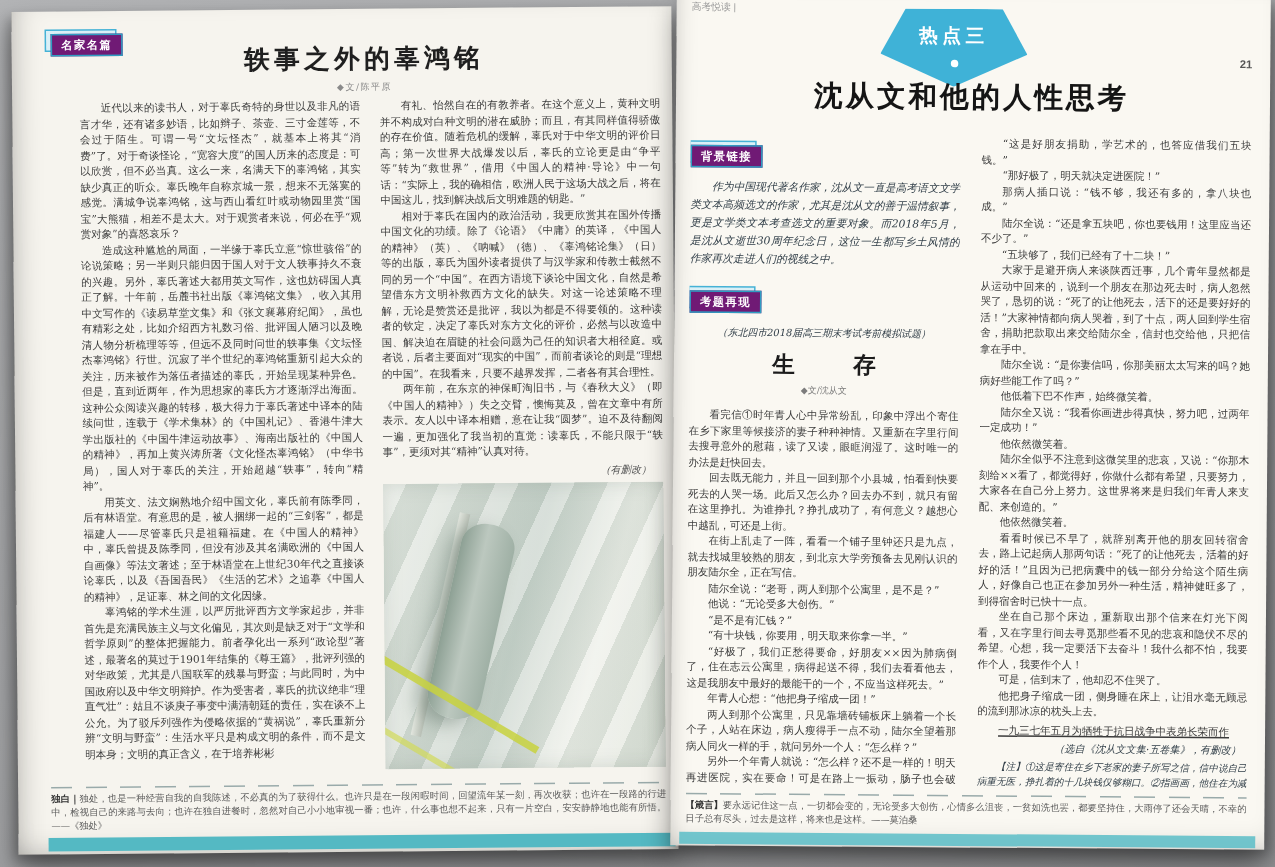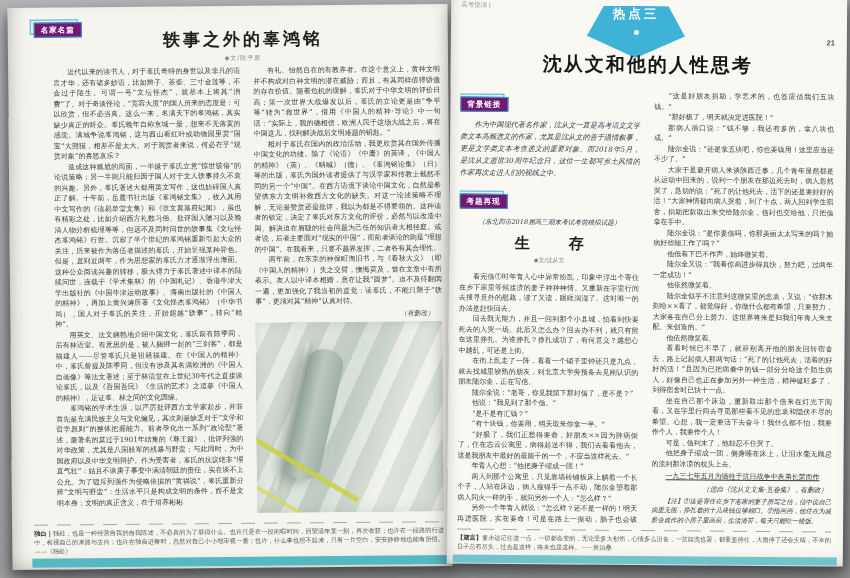--- a/index.html
+++ b/index.html
@@ -80,20 +80,21 @@
   .teal-bar-r { position:absolute; left:6px; right:6px; bottom:1px; height:8px; background:#63c0c9; opacity:.9; }
 
   
   .rp-header { position:absolute; top:5px; left:10px; right:12px; display:flex; justify-content:space-between; font-family:"Liberation Sans",sans-serif; font-size:6.5px; color:#9a9a9a; }
   .rp-pageno { color:#555; font-size:7.5px; font-weight:bold;margin-top:35px; }
   .ribbon {
     position:absolute; top:9px; left:50%; margin-left:-62px; width:98px; height:52px;
     background:#3fb2d7;
     clip-path:polygon(17% 0, 83% 0, 100% 58%, 50% 100%, 0 58%);
     text-align:center; color:#fff; font-weight:bold; font-size:12.5px; letter-spacing:3px;
+    padding-top:10px;
     font-family:"Liberation Sans","DejaVu Sans",sans-serif;
   }
   .ribbon-dot { width:5px; height:5px; border-radius:50%; background:#fff; margin:7px auto 0; }
   .rp-title {
     position:absolute; top:55px; left:10px; right:12px; text-align:center;
     font-size:19px; font-weight:bold; color:#151515; letter-spacing:2px;
   }
   .rp-cols { position:absolute; top:94px; left:10px; right:12px; bottom:40px; display:flex; gap:14px; }
   .script { font-style:italic; color:#33404a; }
   .intro { font-size:7.2px; line-height:1.65; text-indent:2em; text-align:justify; margin-top:7px; }
@@ -169,37 +170,38 @@
       <div class="badge-row second">
         <span class="badge3d">考题再现</span>
       </div>
       <div class="exam-source script">（东北四市2018届高三期末考试考前模拟试题）</div>
       <h2 class="story-title">生　存</h2>
       <div class="story-byline">◆文/沈从文</div>
       <div class="story-text">
           <p class="para">看完信①时年青人心中异常纷乱，印象中浮出个寄住在乡下家里等候接济的妻子种种神情。又重新在字里行间去搜寻意外的慰藉，读了又读，眼眶润湿了。这时唯一的办法是赶快回去。</p>
           <p class="para">回去既无能力，并且一回到那个小县城，怕看到快要死去的人哭一场。此后又怎么办？回去办不到，就只有留在这里挣扎。为谁挣扎？挣扎成功了，有何意义？越想心中越乱，可还是上街。</p>
           <p class="para">在街上乱走了一阵，看看一个铺子里钟还只是九点，就去找城里较熟的朋友，到北京大学旁预备去见刚认识的朋友陆尔全，正在写信。</p>
-          <p class="para">陆尔全说：“老哥，你见我留下那封信了，是不是？”</p>
-          <p class="para">他说：“我见到了那个信。”</p>
+          <p class="para">陆尔全说：“老哥，两人到那个公寓里，是不是？”</p>
+          <p class="para">他说：“无论受多大创伤。”</p>
           <p class="para">“是不是有汇钱？”</p>
           <p class="para">“有十块钱，你要用，明天取来你拿一半。”</p>
           <p class="para">“好极了，我们正愁得要命，好朋友××因为肺病倒了，住在志云公寓里，病得起送不得，我们去看看他去，这是我朋友中最好的最能干的一个，不应当这样死去。”</p>
           <p class="para">年青人心想：“他把身子缩成一团！”</p>
           <p class="para">两人到那个公寓里，只见靠墙砖铺板床上躺着一个长个子，人站在床边，病人瘦得手一点不动，陆尔全望着那病人同火一样的手，就问另外一个人：“怎么样？”</p>
           <p class="para">另外一个年青人就说：“怎么样？还不是一样的！明天再进医院，实在要命！可是在路上一振动，肠子也会破的。”</p>
         </div>
     </div>
 
     <div class="col rp-col2">
       <div class="story-text">
           <p class="para">“这是好朋友捐助，学艺术的，也答应借我们五块钱。”</p>
           <p class="para">“那好极了，明天就决定进医院！”</p>
           <p class="para">那病人插口说：“钱不够，我还有多的，拿八块也成。”</p>
           <p class="para">陆尔全说：“还是拿五块吧，你也要钱用！这里应当还不少了。”</p>
+          <p class="para">“五块够了，我们已经有了十二块！”</p>
           <p class="para">大家于是避开病人来谈陕西迁事，几个青年显然都是从运动中回来的，说到一个朋友在那边死去时，病人忽然哭了，恳切的说：“死了的让他死去，活下的还是要好好的活！”大家神情都向病人哭着，到了十点，两人回到学生宿舍，捐助把款取出来交给陆尔全，信封也交给他，只把信拿在手中。</p>
           <p class="para">陆尔全说：“是你妻信吗，你那美丽太太写来的吗？她病好些能工作了吗？”</p>
           <p class="para">他低着下巴不作声，始终微笑着。</p>
           <p class="para">陆尔全又说：“我看你画进步得真快，努力吧，过两年一定成功！”</p>
           <p class="para">他依然微笑着。</p>
           <p class="para">陆尔全似乎不注意到这微笑里的悲哀，又说：“你那木刻给××看了，都觉得好，你做什么都有希望，只要努力，大家各在自己分上努力。这世界将来是归我们年青人来支配、来创造的。”</p>
           <p class="para">他依然微笑着。</p>
           <p class="para">看看时候已不早了，就辞别离开他的朋友回转宿舍去，路上记起病人那两句话：“死了的让他死去，活着的好好的活！”且因为已把病囊中的钱一部分分给这个陌生病人，好像自己也正在参加另外一种生活，精神健旺多了，到得宿舍时已快十一点。</p>
           <p class="para">坐在自己那个床边，重新取出那个信来在灯光下阅看，又在字里行间去寻觅那些看不见的悲哀和隐伏不尽的希望。心想，我一定要活下去奋斗！我什么都不怕，我要作个人，我要作个人！</p>
           <p class="para">可是，信到末了，他却忍不住哭了。</p>

